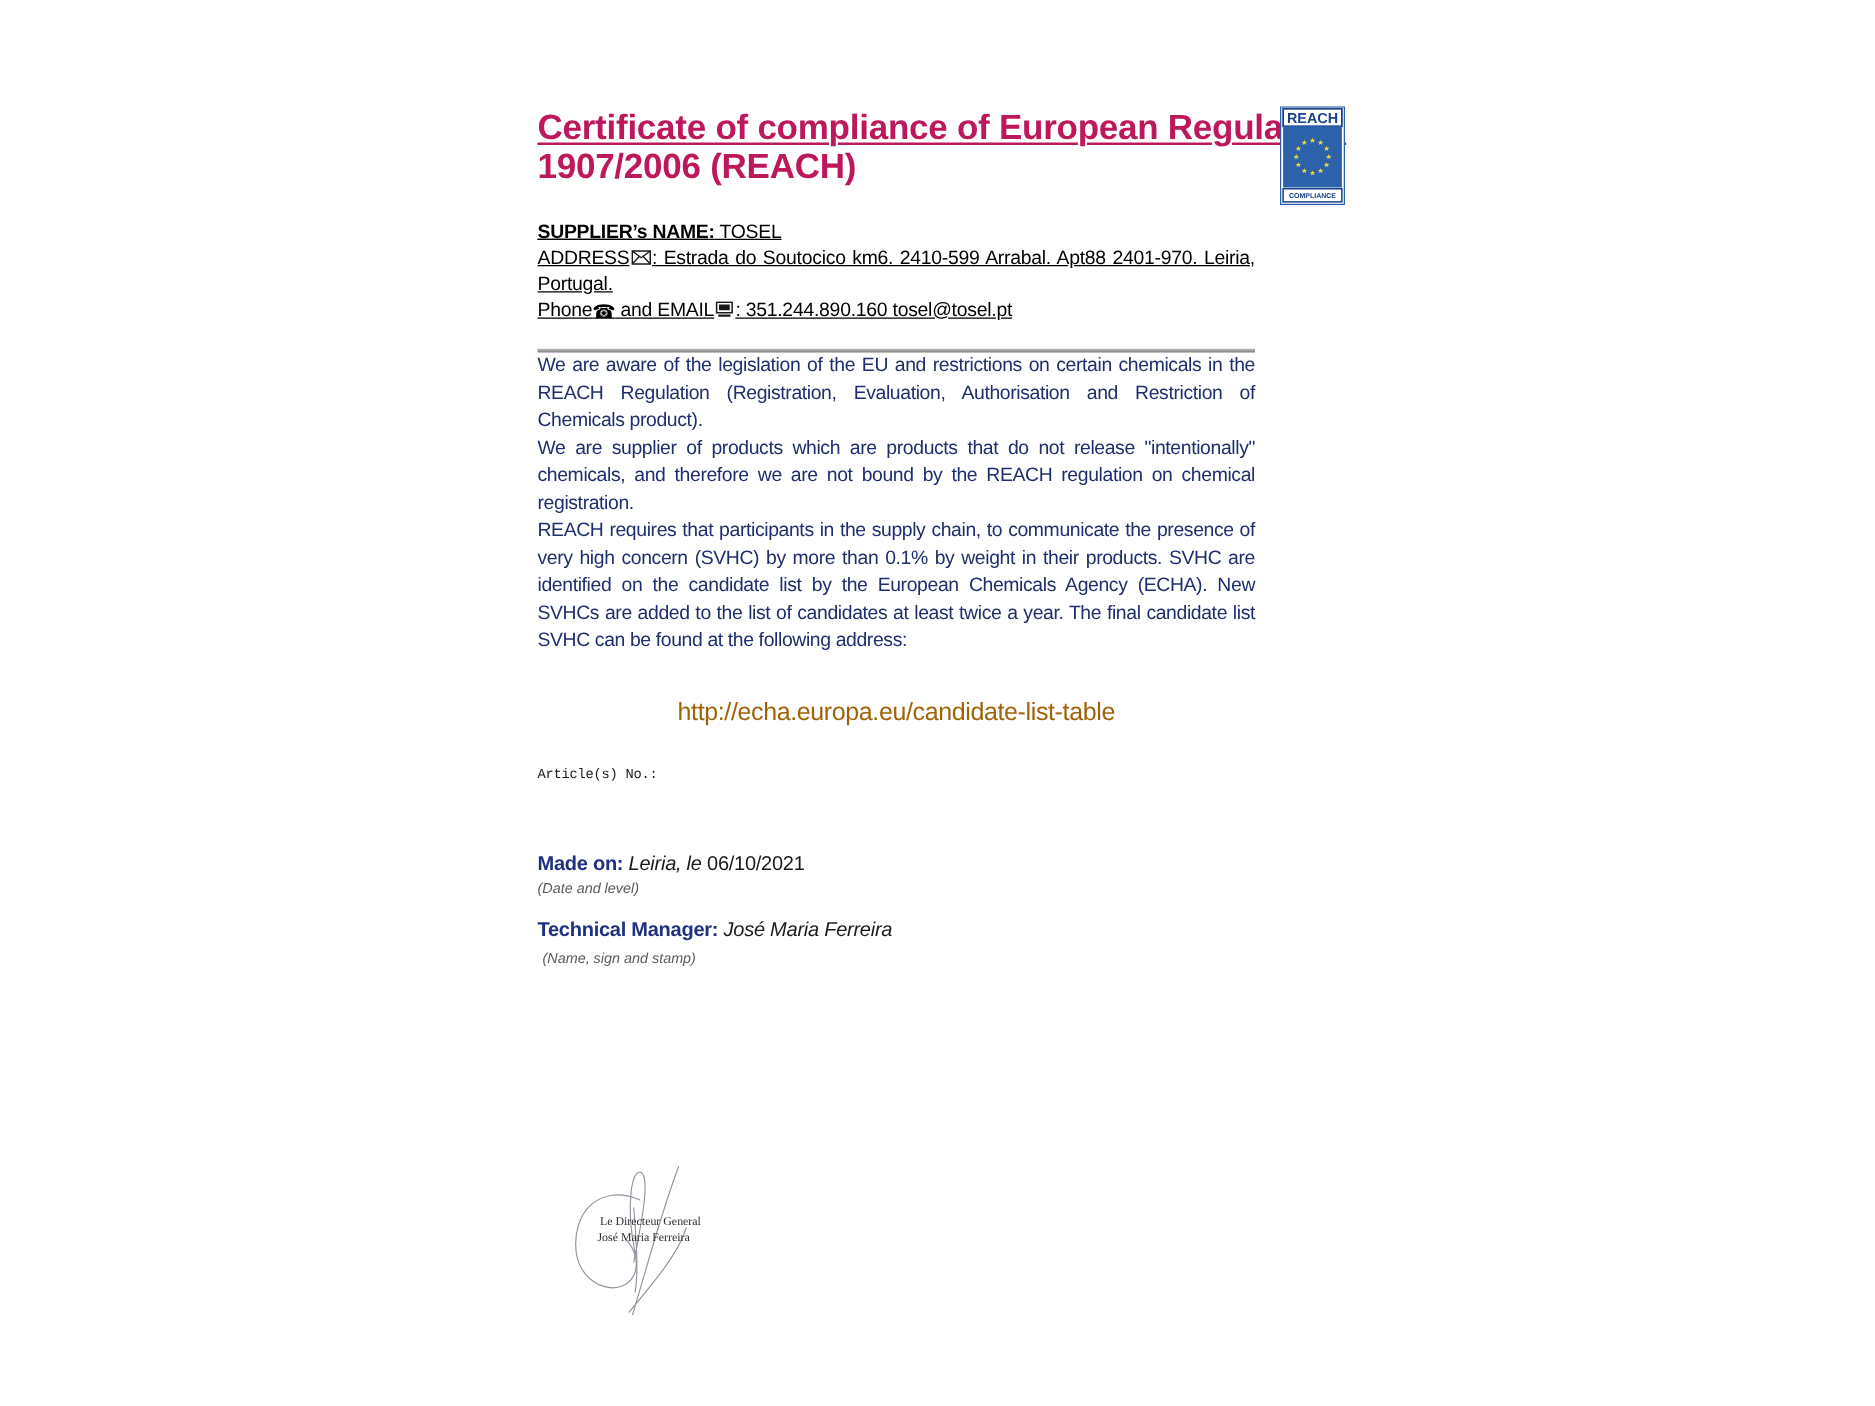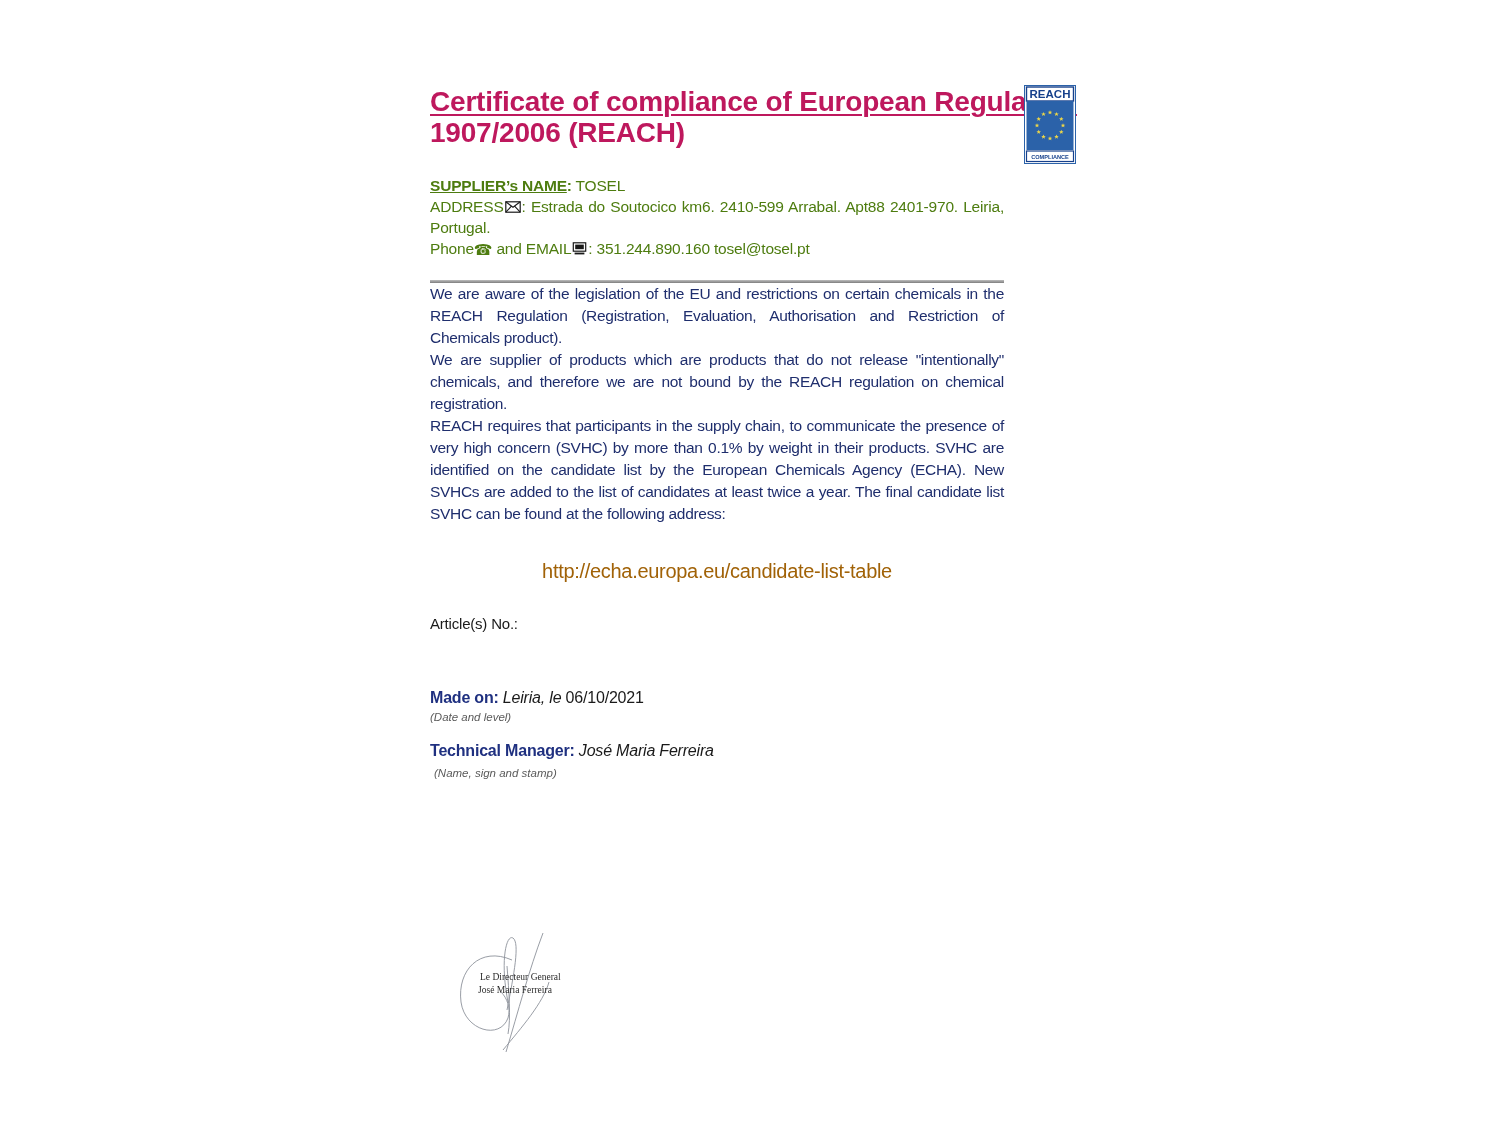--- a/index.html
+++ b/index.html
@@ -9,42 +9,42 @@
     -webkit-font-smoothing:antialiased;
   }
   .doc { position:absolute; left:430px; top:86px; width:574px; }
 
   
   .title { margin:0; text-align:left; color:#be185d; font-weight:bold;
            font-size:28px; line-height:31px; letter-spacing:-0.2px; }
   .title .u { text-decoration:underline; text-decoration-thickness:2px; text-underline-offset:3px; white-space:nowrap; }
 
   
-  .supplier { margin-top:27px; color:#4d7c0f; font-size:15.5px; line-height:21px;
-              letter-spacing:-0.2px; text-align:justify; }
+  .supplier { margin-top:27px; color:#000000; font-size:15.5px; line-height:21px;
+              letter-spacing:-0.2px; text-align:justify;text-decoration:underline; }
   .supplier .ul { text-decoration:underline; }
   .icon-inline { vertical-align:-1px; margin:0 1px; }
   .phone-glyph { font-family:"DejaVu Sans",sans-serif; font-size:15px; vertical-align:-1px; }
 
   
   .rule { margin-top:19px; height:3px; background:linear-gradient(#bdbdbd,#7e7e7e); width:100%; }
 
   
   p.body { margin:0; color:#1f2e6d; font-size:15.5px; line-height:22px;
            letter-spacing:-0.3px; text-align:justify; }
   .p1 { margin-top:26px; }
   .p2 { margin-top:37px; }
   .p3 { margin-top:47px; }
   .p4 { margin-top:38px; }
 
   .link-row { margin-top:35px; text-align:center; }
   a.link { color:#a16207; font-size:20px; letter-spacing:-0.3px;
            cursor:pointer; }
 
-  .article { margin:32px 0 0 0; color:#1a1a1a; font-size:15px; letter-spacing:-0.2px; }
+  .article { margin:32px 0 0 0; color:#1a1a1a; font-size:11px; letter-spacing:-0.2px;font-family:Liberation Mono, monospace; }
 
   
   .made-on { margin:57px 0 0 0; font-size:16px; letter-spacing:-0.2px; color:#1a1a1a; }
   .lbl-navy { color:#1f3080; font-weight:bold; }
   .it { font-style:italic; }
   .caption { margin:4px 0 0 0; color:#5a5a5a; font-size:11.5px; font-style:italic; }
   .tech { margin:19px 0 0 0; font-size:16px; letter-spacing:-0.2px; color:#1a1a1a; }
   .c2 { padding-left:4px; margin-top:7px; }
 
   

